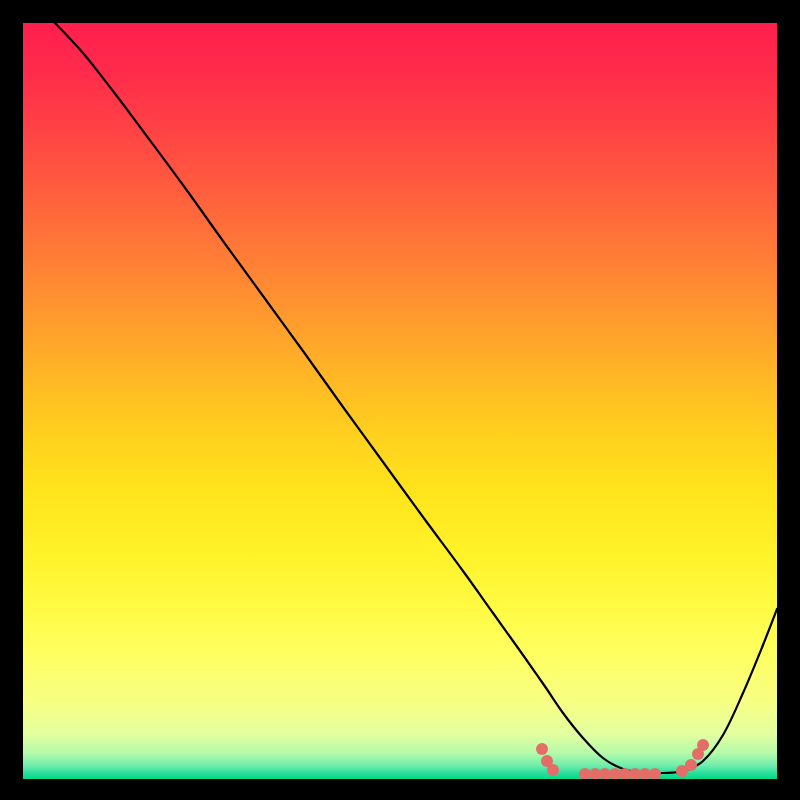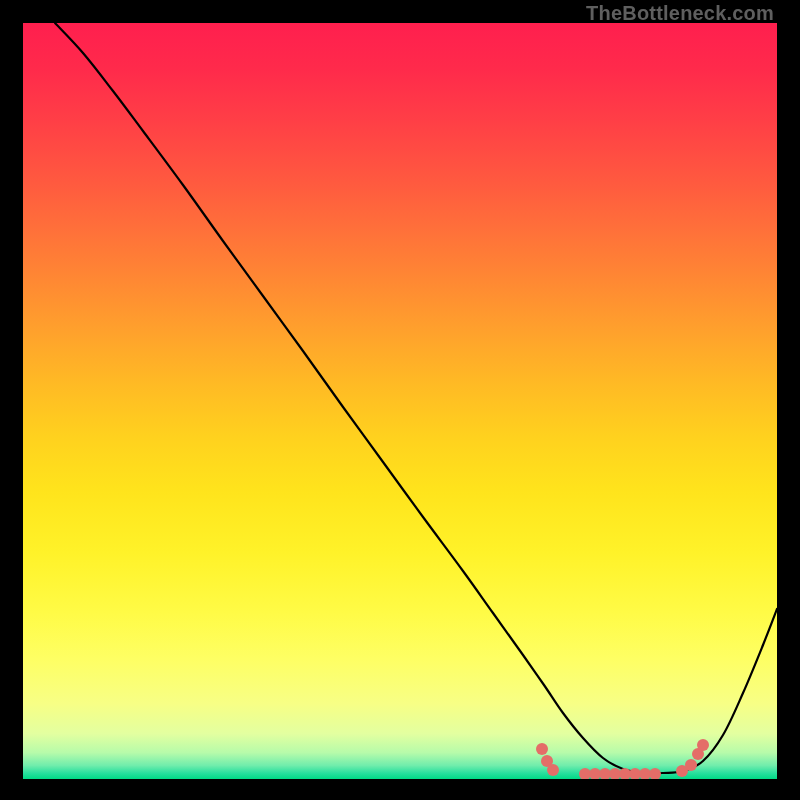--- a/index.html
+++ b/index.html
@@ -73,14 +73,13 @@
           <circle cx="612" cy="751" r="6" fill="#e46d68"></circle>
           <circle cx="622" cy="751" r="6" fill="#e46d68"></circle>
           <circle cx="632" cy="751" r="6" fill="#e46d68"></circle>
           <circle cx="659" cy="748" r="6" fill="#e46d68"></circle>
           <circle cx="668" cy="742" r="6" fill="#e46d68"></circle>
           <circle cx="675" cy="731" r="6" fill="#e46d68"></circle>
           <circle cx="680" cy="722" r="6" fill="#e46d68"></circle>
         </g>
     </svg>
   </div>
-  <div class="watermark">TheBottleneck.com</div>
 </div>
 
 </body></html>

